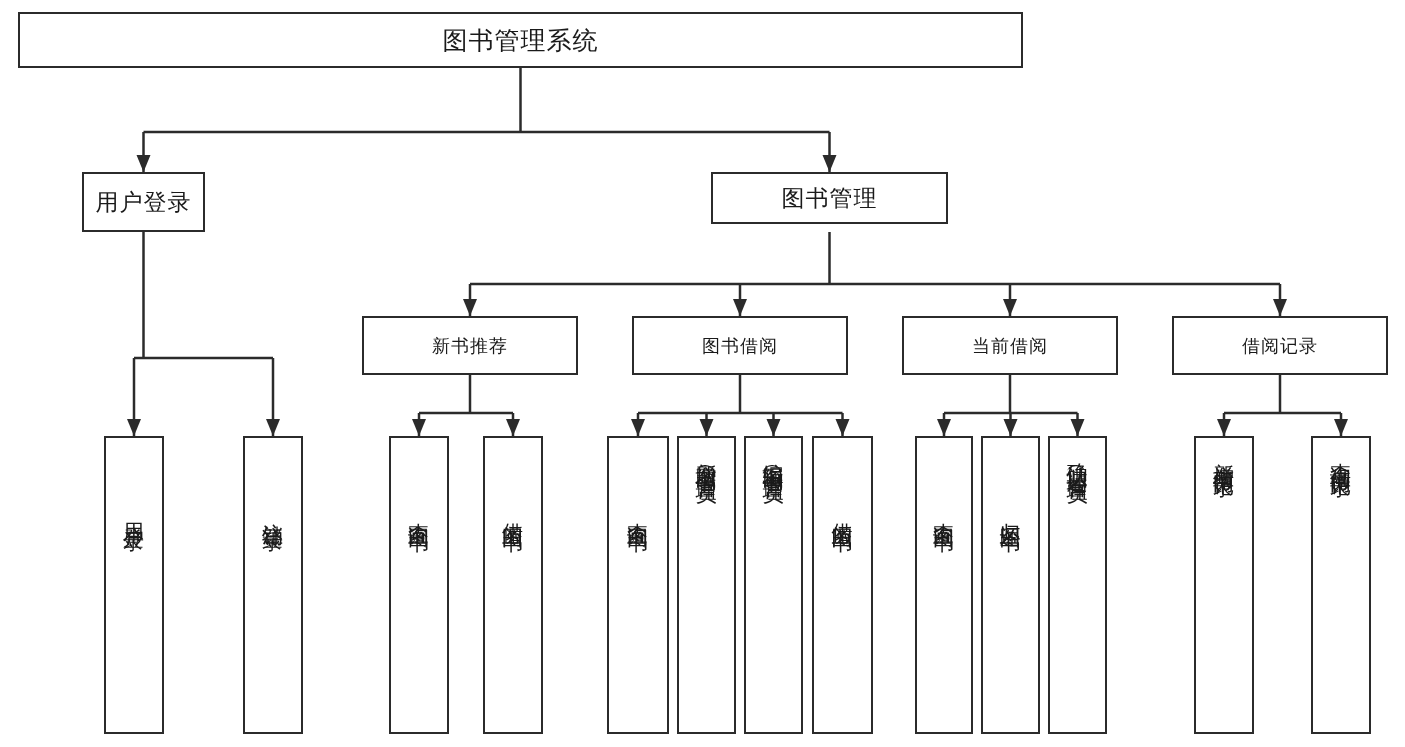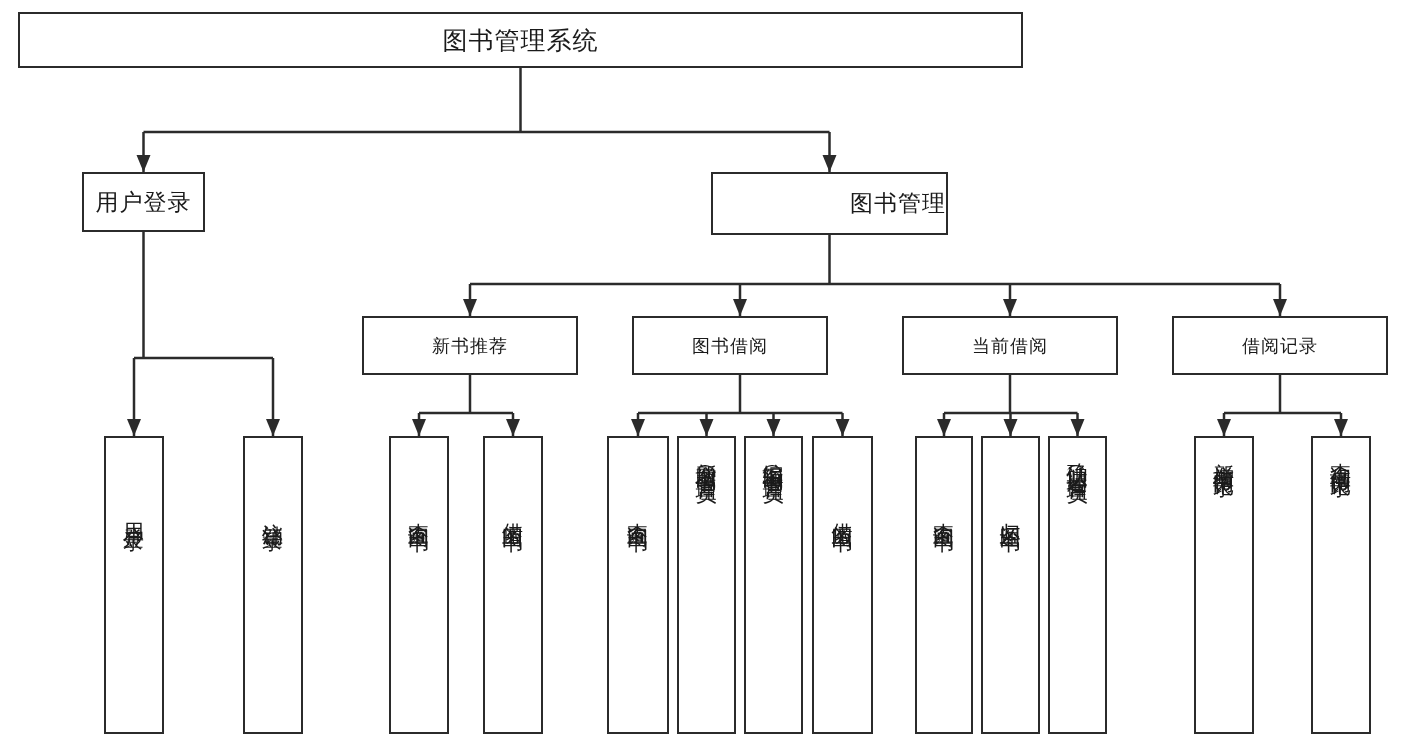--- a/index.html
+++ b/index.html
@@ -135,27 +135,27 @@
       <line x1="1341" y1="413" x2="1341" y2="436" stroke="#2b2b2b" stroke-width="2.5"></line>
       <polygon points="1334,419 1348,419 1341,436" fill="#2b2b2b"></polygon>
     </svg>
   <div id="nodes">
       <div class="node level-0" style="left: 18px; top: 12px; width: 1005px; height: 56px;">
         <span class="hlabel">图书管理系统</span>
       </div>
       <div class="node level-1" style="left: 82px; top: 172px; width: 123px; height: 60px;">
         <span class="hlabel">用户登录</span>
       </div>
-      <div class="node level-1" style="left: 711px; top: 172px; width: 237px; height: 63px; justify-content: flex-end;">
+      <div class="node level-1" style="left: 711px; top: 172px; width: 237px; height: 52px;">
         <span class="hlabel">图书管理</span>
       </div>
       <div class="node level-2" style="left: 362px; top: 316px; width: 216px; height: 59px;">
         <span class="hlabel">新书推荐</span>
       </div>
-      <div class="node level-2" style="left: 632px; top: 316px; width: 196px; height: 59px;">
+      <div class="node level-2" style="left: 632px; top: 316px; width: 216px; height: 59px;">
         <span class="hlabel">图书借阅</span>
       </div>
       <div class="node level-2" style="left: 902px; top: 316px; width: 216px; height: 59px;">
         <span class="hlabel">当前借阅</span>
       </div>
       <div class="node level-2" style="left: 1172px; top: 316px; width: 216px; height: 59px;">
         <span class="hlabel">借阅记录</span>
       </div>
       <div class="node level-3 leaf short" style="left: 104px; top: 436px; width: 60px; height: 298px;">
         <span class="vlabel">用户登录</span>

